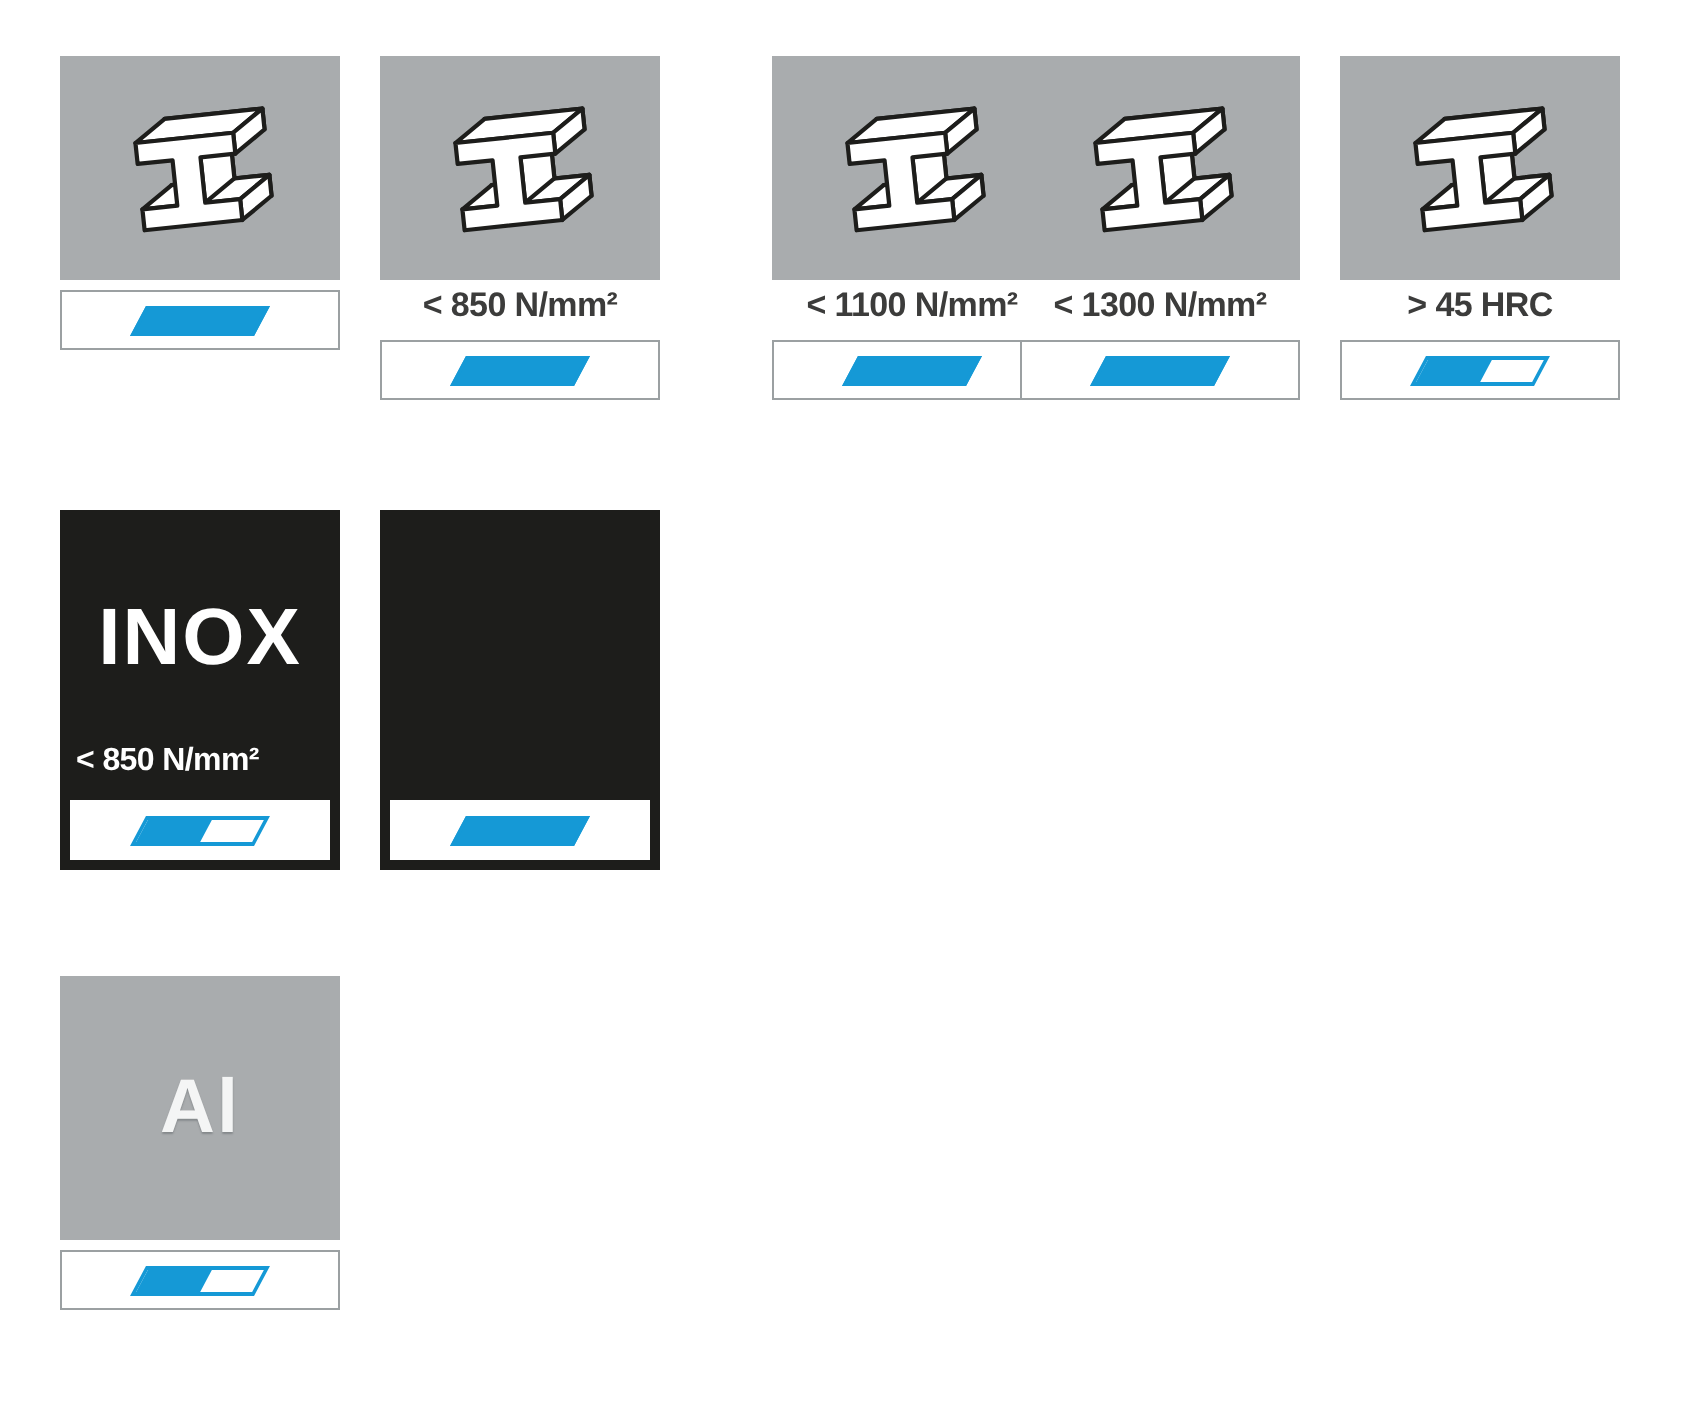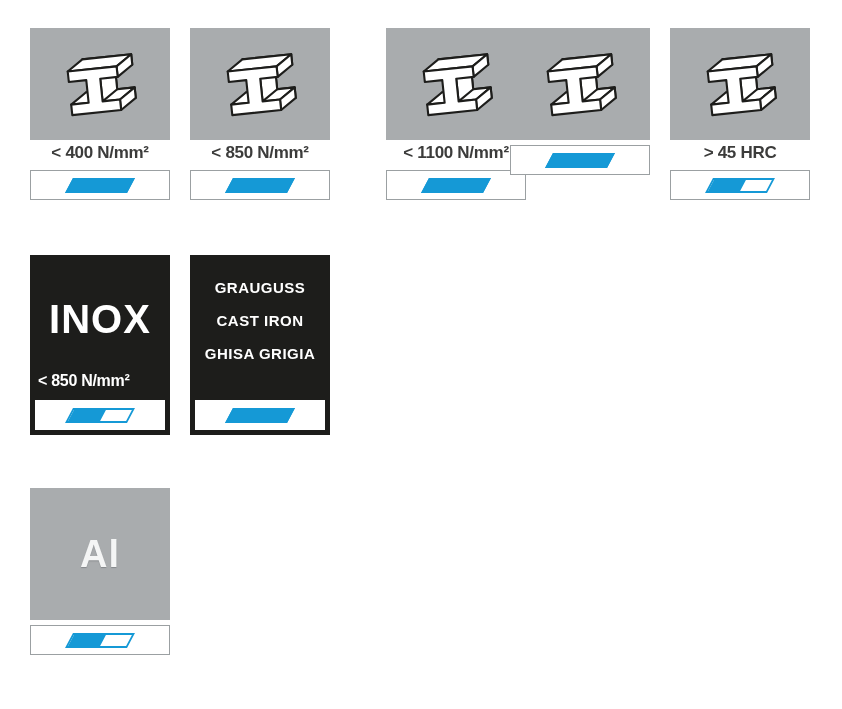--- a/index.html
+++ b/index.html
@@ -59,21 +59,20 @@
 </svg>
 
 <div class="page">
 
   <div class="card" style="left:30px; top:28px;">
     <div class="icon-area">
       <svg class="ibeam-svg" viewBox="0 0 114 96">
           <use href="#ibeam"></use>
         </svg>
     </div>
-    <div class="steel-label">&lt; 400 N/mm²</div>
     <div class="strip">
       <div class="para" data-fill="full"></div>
     </div>
   </div>
 
   <div class="card" style="left:190px; top:28px;">
     <div class="icon-area">
       <svg class="ibeam-svg" viewBox="0 0 114 96">
           <use href="#ibeam"></use>
         </svg>
@@ -95,20 +94,21 @@
       <div class="para" data-fill="full"></div>
     </div>
   </div>
 
   <div class="card" style="left:510px; top:28px;">
     <div class="icon-area">
       <svg class="ibeam-svg" viewBox="0 0 114 96">
           <use href="#ibeam"></use>
         </svg>
     </div>
+    <div class="steel-label">&lt; 1300 N/mm²</div>
     <div class="strip">
       <div class="para" data-fill="full"></div>
     </div>
   </div>
 
   <div class="card" style="left:670px; top:28px;">
     <div class="icon-area">
       <svg class="ibeam-svg" viewBox="0 0 114 96">
           <use href="#ibeam"></use>
         </svg>
@@ -125,25 +125,20 @@
     <div class="inox-title">INOX</div>
     <div class="inox-label">&lt; 850 N/mm²</div>
     <div class="strip-black">
       <div class="para" data-fill="partial">
           <div class="para-fill"></div>
         </div>
     </div>
   </div>
 
   <div class="card black-card ci-card" style="left:190px; top:255px;">
-    <div class="ci-lines">
-      <div class="ci-line">GRAUGUSS</div>
-      <div class="ci-line">CAST IRON</div>
-      <div class="ci-line">GHISA GRIGIA</div>
-    </div>
     <div class="strip-black">
       <div class="para" data-fill="full"></div>
     </div>
   </div>
 
   <div class="card" style="left:30px; top:488px;">
     <div class="icon-area al-area">
       <div class="al-title">Al</div>
     </div>
     <div class="strip">

